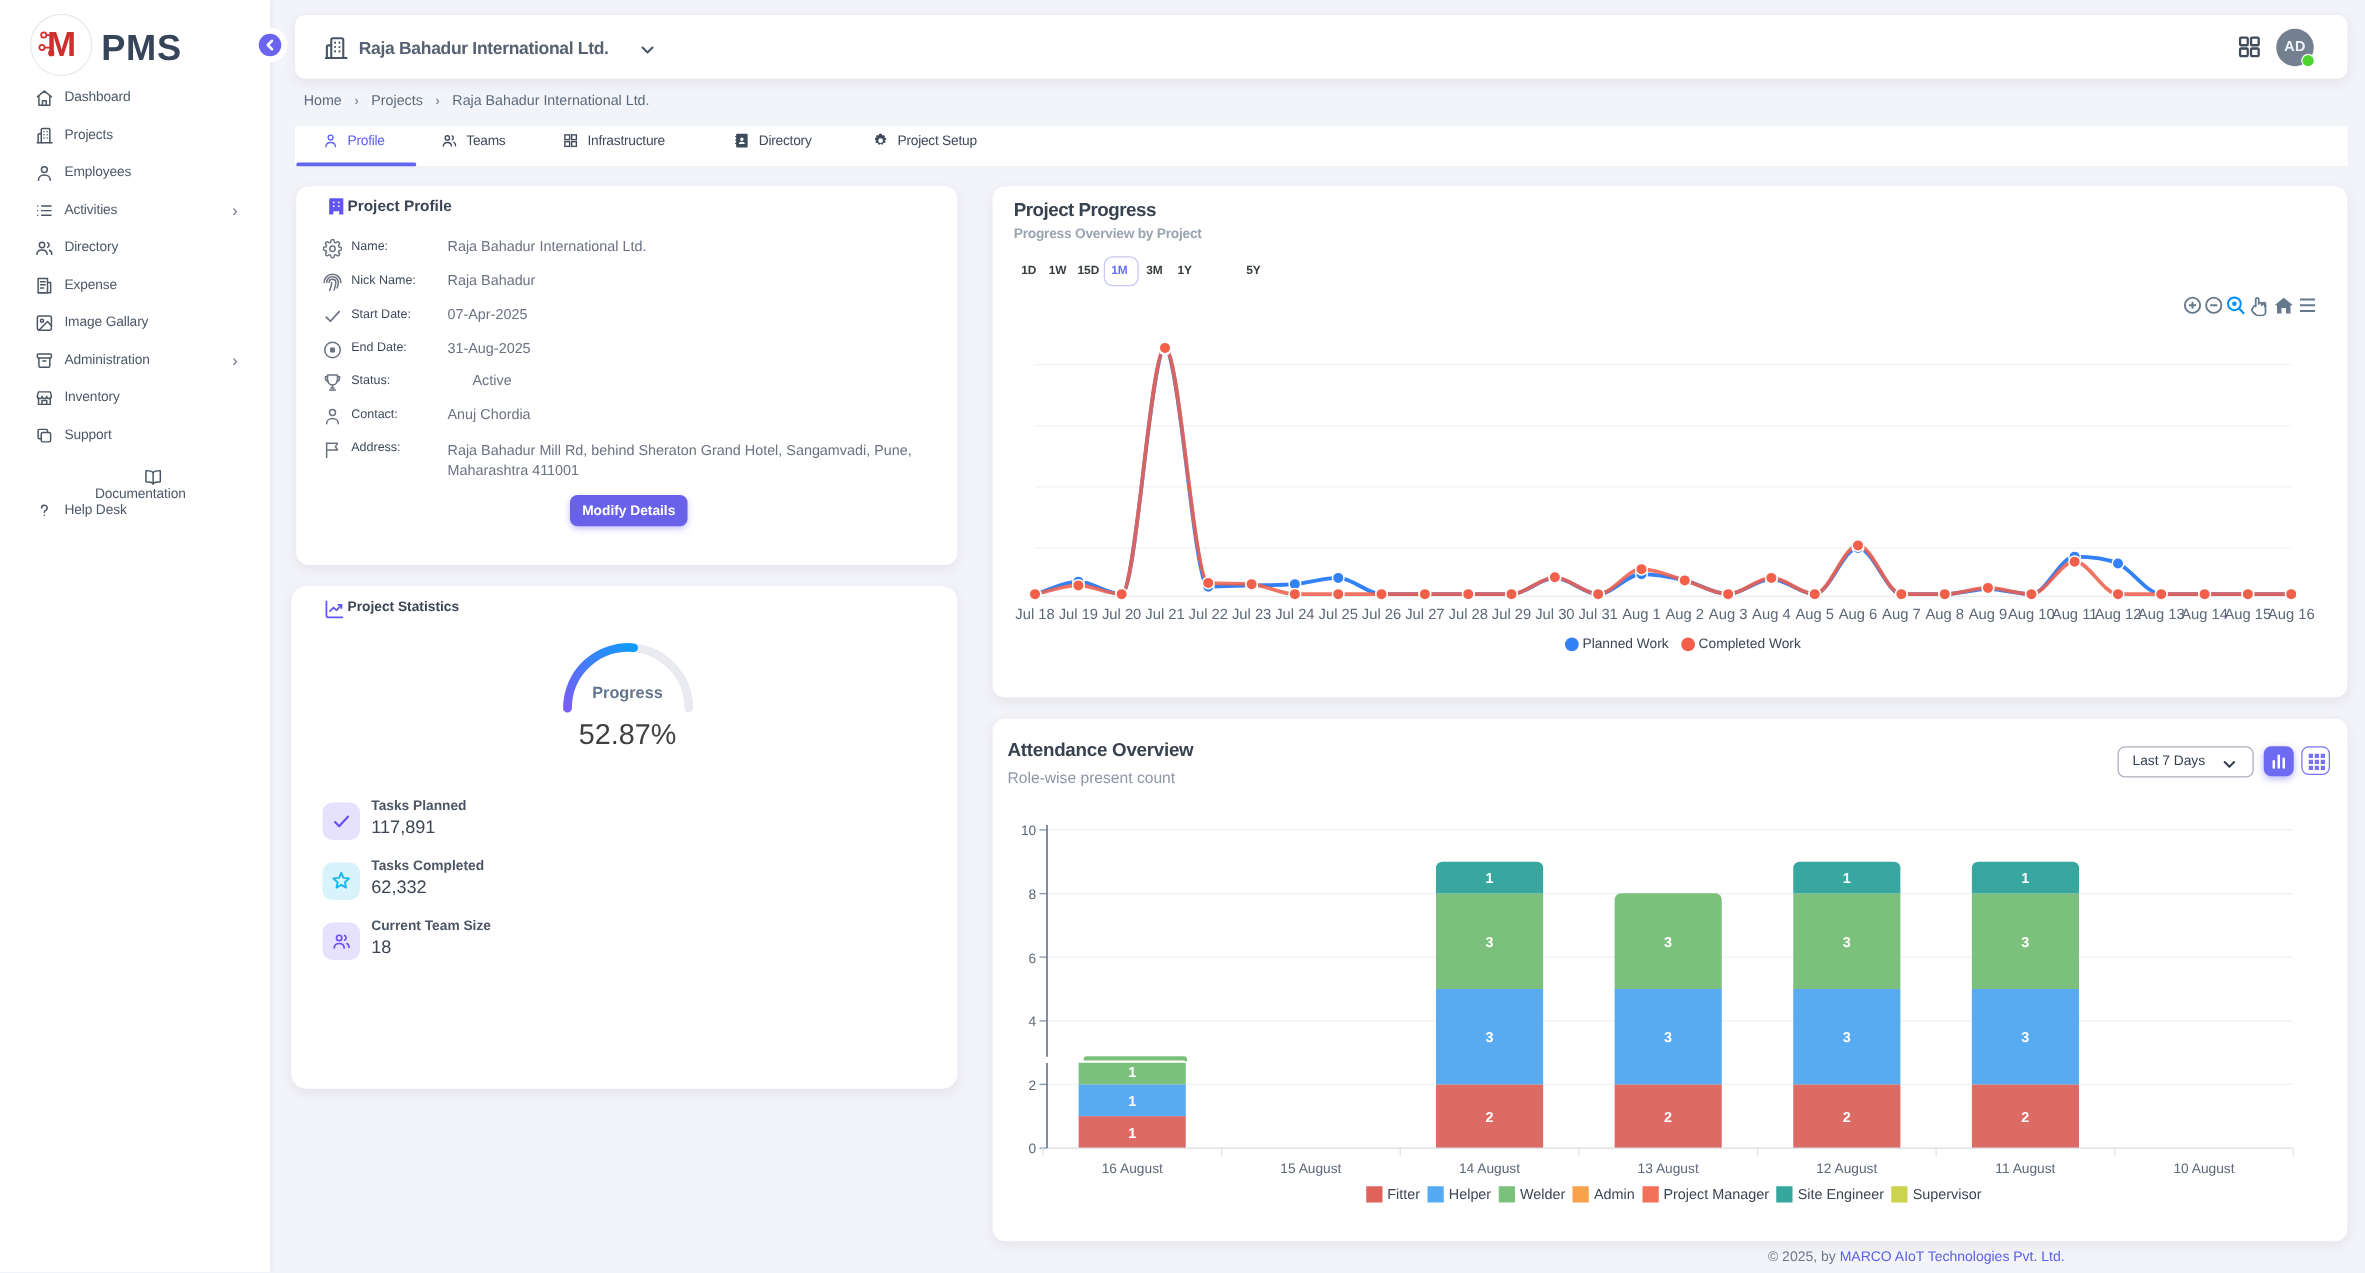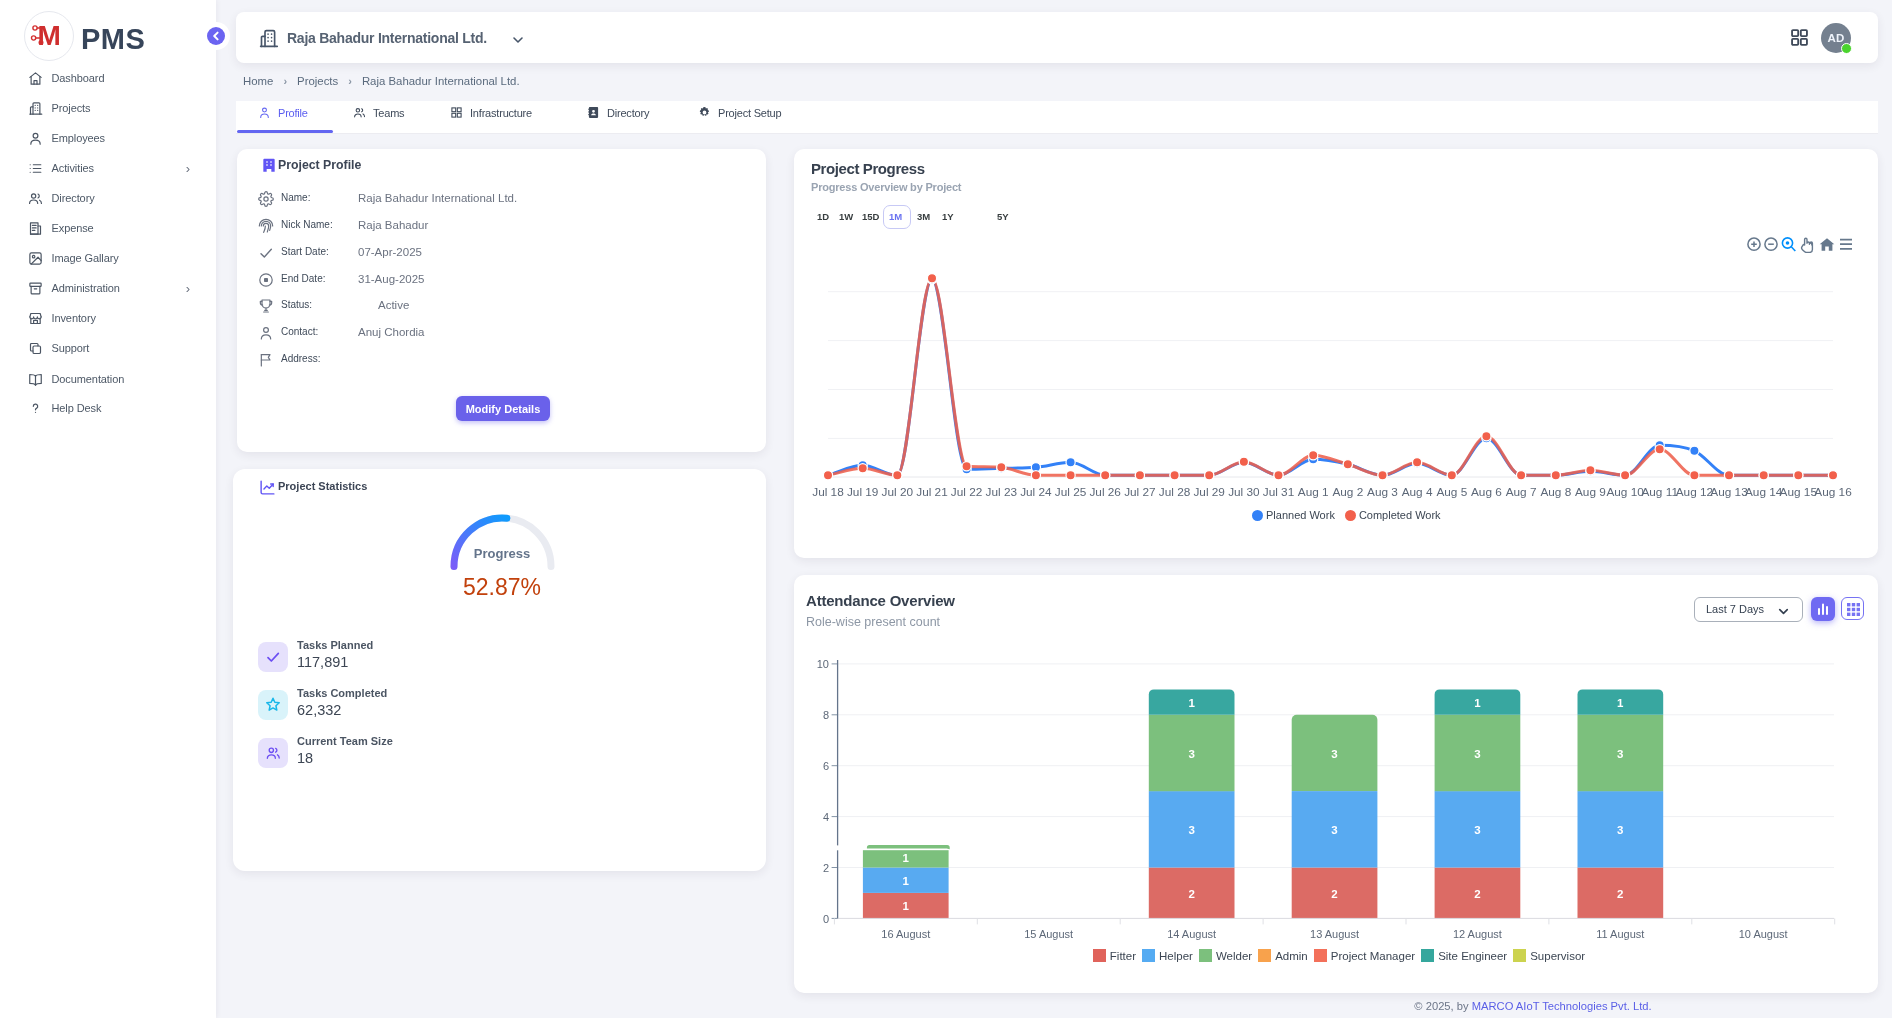--- a/index.html
+++ b/index.html
@@ -114,21 +114,21 @@
       </svg>
       <span>Inventory</span>
     </div>
   <div class="mi" style="top:333px;">
       <svg width="15" height="15" viewBox="0 0 24 24" fill="none" stroke="#4b5563" stroke-width="1.9" stroke-linecap="round" stroke-linejoin="round">
         <rect x="8" y="8" width="12" height="12" rx="2"></rect>
         <path d="M16 8V5.5A1.5 1.5 0 0 0 14.5 4h-9A1.5 1.5 0 0 0 4 5.5v9A1.5 1.5 0 0 0 5.5 16H8"></path>
       </svg>
       <span>Support</span>
     </div>
-  <div class="mi" style="top:364px;">
+  <div class="mi" style="top:374px;flex-direction:column;">
       <svg width="15" height="15" viewBox="0 0 24 24" fill="none" stroke="#4b5563" stroke-width="1.9" stroke-linecap="round" stroke-linejoin="round">
         <path d="M12 6.5C10.8 5 8.8 4 2.8 4v14.3c6 0 8 1 9.2 2.7 1.2-1.7 3.2-2.7 9.2-2.7V4c-6 0-8 1-9.2 2.5Z"></path>
         <path d="M12 6.5V21"></path>
       </svg>
       <span>Documentation</span>
     </div>
   <div class="mi" style="top:393px;">
       <svg width="15" height="15" viewBox="0 0 24 24" fill="none" stroke="#4b5563" stroke-width="2" stroke-linecap="round" stroke-linejoin="round">
         <path d="M8.5 8.5a3.5 3.5 0 1 1 5 3.2c-1 .5-1.5 1.1-1.5 2.3"></path>
         <path d="M12 18h.02"></path>
@@ -244,20 +244,21 @@
       <path d="M5 21c0-3.9 3.2-6.2 7-6.2s7 2.3 7 6.2"></path>
     </svg>
   <div class="plabel" style="left:281px;top:326px;">Contact:</div>
   <div class="pval" style="left:358px;top:326px;">Anuj Chordia</div>
 
   <svg class="picon" style="top:352px;" width="16" height="16" viewBox="0 0 24 24" fill="none" stroke="#6b7280" stroke-width="1.8" stroke-linecap="round" stroke-linejoin="round">
       <path d="M5 21V4"></path>
       <path d="M5 4h13l-2.5 4L18 12H5"></path>
     </svg>
   <div class="plabel" style="left:281px;top:352.5px;">Address:</div>
+  <div class="pval" style="left:358px;top:352.5px;width:372px;line-height:16px;">Raja Bahadur Mill Rd, behind Sheraton Grand Hotel, Sangamvadi, Pune, Maharashtra 411001</div>
 
   <div class="abs" style="left:456px;top:396px;width:94px;height:25px;background:#6a61ea;border-radius:6px;display:flex;align-items:center;justify-content:center;font-size:11px;font-weight:bold;color:#fff;box-shadow:0 2px 5px rgba(106,97,234,.4);">Modify Details</div>
 
   <div class="card" style="left:233px;top:469px;width:533px;height:402px;border-radius:12px;"></div>
   <svg class="abs" style="left:259px;top:479px;" width="17" height="17" viewBox="0 0 24 24" fill="none" stroke="#6155f5" stroke-width="2" stroke-linecap="round" stroke-linejoin="round">
       <path d="M3 3v16a2 2 0 0 0 2 2h16"></path>
       <path d="m7 14 4-4 3.5 3L20 7"></path>
       <path d="M20 10.5V7h-3.5"></path>
     </svg>
   <div class="abs" style="left:278px;top:480px;font-size:11px;font-weight:bold;color:#3c4555;">Project Statistics</div>
@@ -266,21 +267,21 @@
     <defs>
         <linearGradient id="gg" x1="0" y1="1" x2="1" y2="0">
       <stop offset="0" stop-color="#7a5df8"></stop>
           <stop offset="1" stop-color="#0f9bfd"></stop>
     </linearGradient>
       </defs>
     <path d="M14 62.5 A48.5 48.5 0 0 1 111 62.5" fill="none" stroke="#e9ebf1" stroke-width="7" stroke-linecap="round"></path>
     <path d="M14 62.5 A48.5 48.5 0 0 1 66.9 14.2" fill="none" stroke="url(#gg)" stroke-width="7" stroke-linecap="round"></path>
   </svg>
   <div class="abs" style="left:402px;top:546px;width:200px;text-align:center;font-size:13px;font-weight:bold;color:#64748b;">Progress</div>
-  <div class="abs" style="left:402px;top:574px;width:200px;text-align:center;font-size:23px;color:#c2410c;">52.87%</div>
+  <div class="abs" style="left:402px;top:574px;width:200px;text-align:center;font-size:23px;color:#404040;">52.87%</div>
 
   <div class="abs" style="left:258px;top:642px;width:30px;height:30px;border-radius:8px;background:#e6e1fc;"></div>
   <svg class="abs" style="left:265px;top:649px;" width="16" height="16" viewBox="0 0 24 24" fill="none" stroke="#6c4ef3" stroke-width="2.6" stroke-linecap="round" stroke-linejoin="round">
       <path d="m4.5 13 5 5L20 6.5"></path>
     </svg>
   <div class="abs" style="left:297px;top:639px;">
       <div class="statlab">Tasks Planned</div>
       <div class="statval">117,891</div>
     </div>
 

